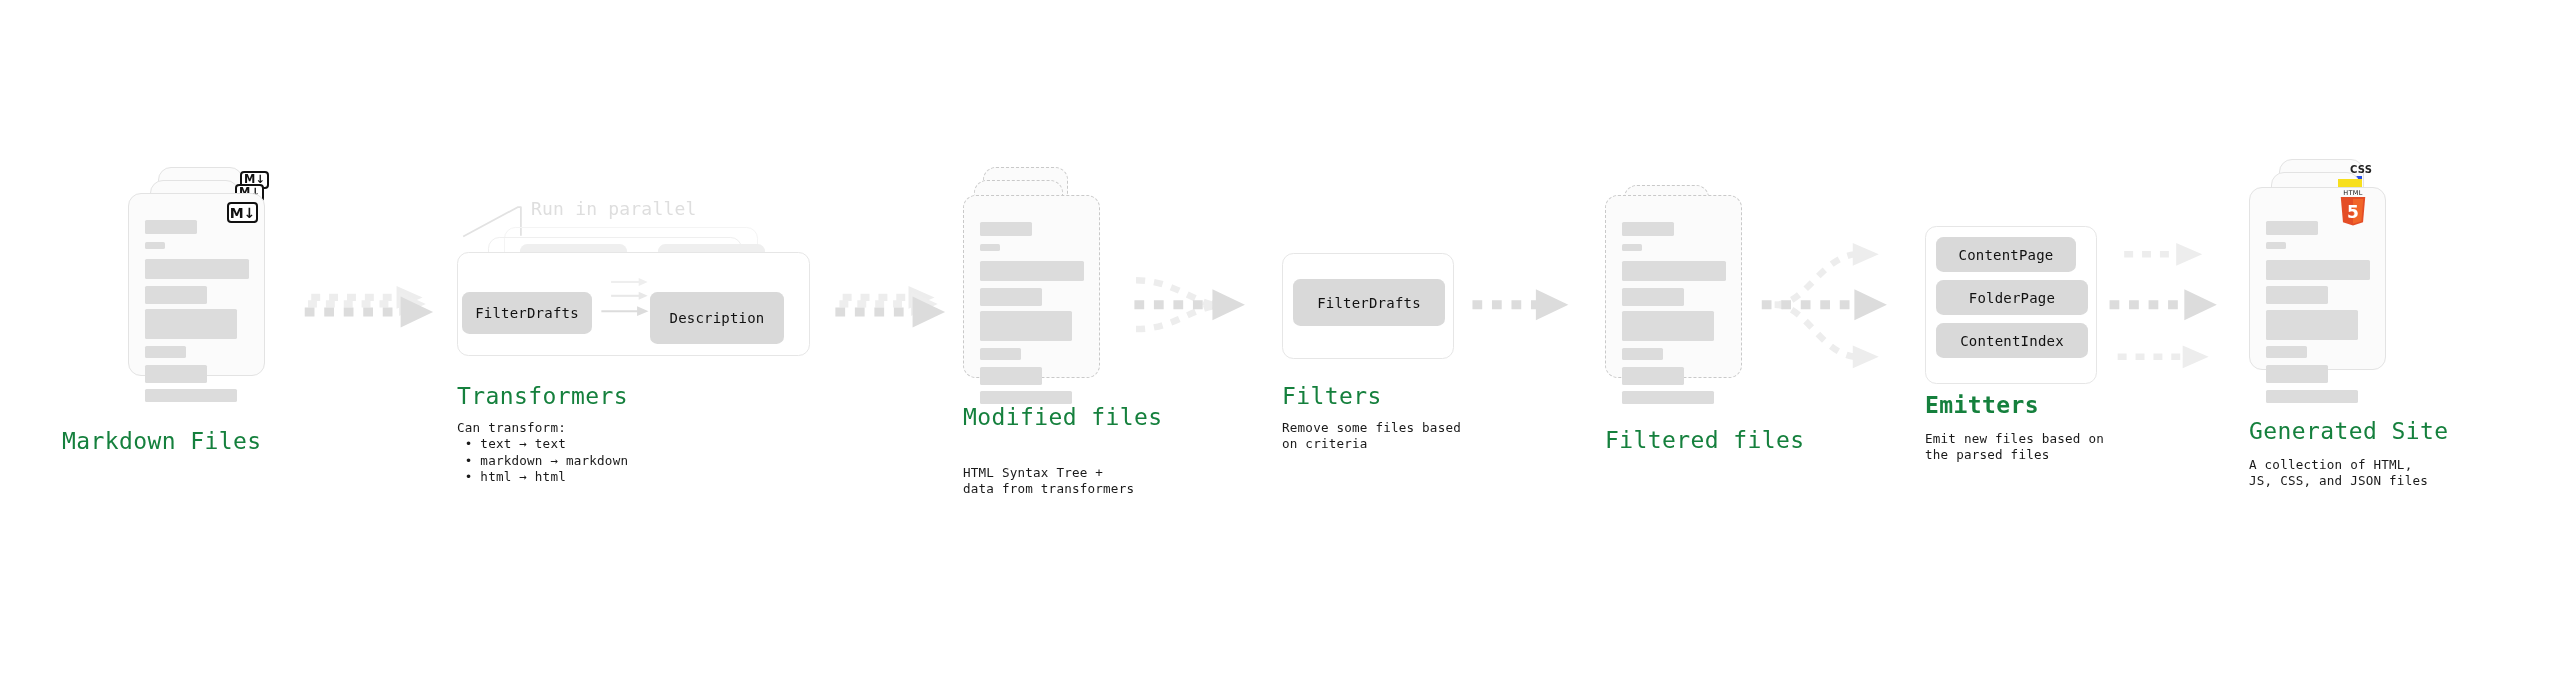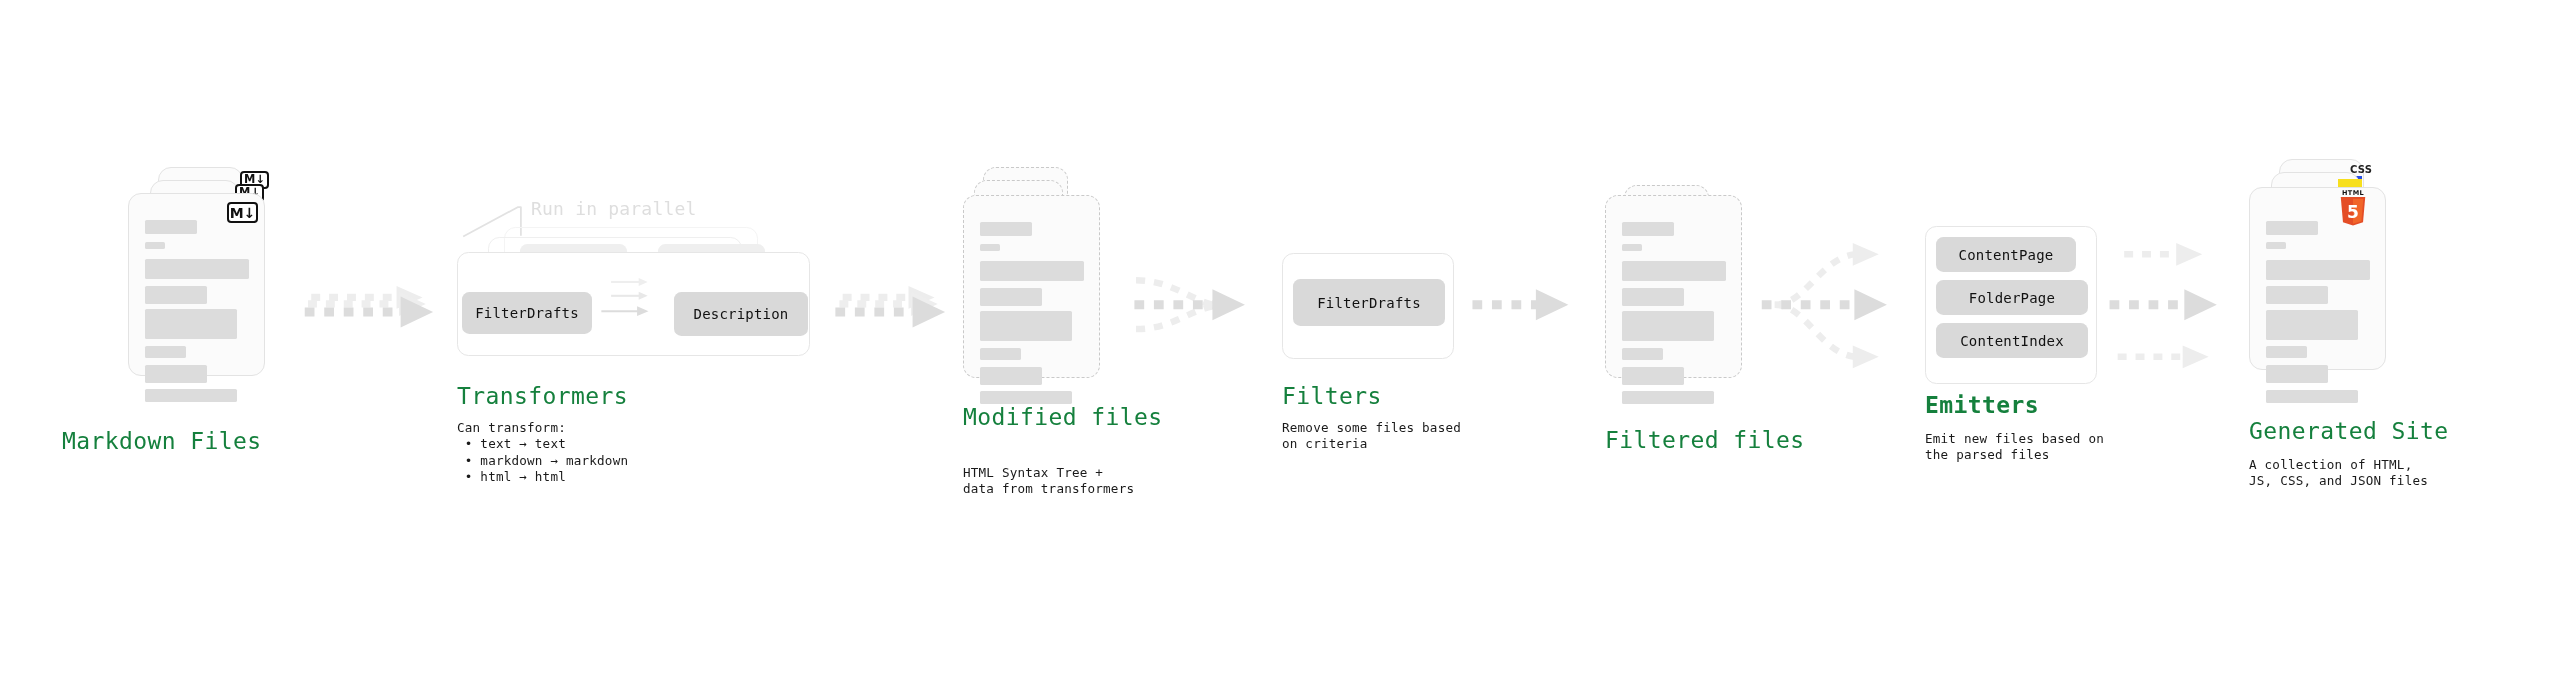--- a/index.html
+++ b/index.html
@@ -20,21 +20,21 @@
   .lines{position:absolute;left:0;top:0;right:0;bottom:0;}
   .ln{position:absolute;background:#dcdcdc;border-radius:1.6px;}
 
   
   .mdbadge{position:absolute;box-sizing:border-box;background:#ffffff;border:2.4px solid #111;
     border-radius:4.1px;display:flex;align-items:center;justify-content:center;
     font-family:"DejaVu Sans","Liberation Sans",sans-serif;font-weight:bold;color:#111;line-height:1;}
 
   
   .h5wrap{position:absolute;display:flex;flex-direction:column;align-items:center;}
-  .h5word{font-family:"DejaVu Sans","Liberation Sans",sans-serif;font-weight:bold;color:#111;letter-spacing:0.4px;}
+  .h5word{font-family:"DejaVu Sans","Liberation Sans",sans-serif;font-weight:normal;color:#111;letter-spacing:0.4px;}
   .jsbadge{position:absolute;background:#f7df1e;}
   .cssbadge{position:absolute;display:flex;flex-direction:column;align-items:center;}
   .csswordrow{font-family:"DejaVu Sans","Liberation Sans",sans-serif;font-weight:bold;color:#222;letter-spacing:0.2px;line-height:1;}
   .cssbar{background:#264de4;}
 
   
   .title{position:absolute;white-space:nowrap;font-size:23px;letter-spacing:0.4px;color:#15803d;}
   .sub{position:absolute;font-size:12.6px;line-height:16.3px;color:#1a1a1a;white-space:pre;letter-spacing:0.2px;}
 
   
@@ -111,21 +111,21 @@
     <svg width="2576" height="681" viewBox="0 0 3170 838">
       <line x1="752" y1="347" x2="788" y2="347" stroke="#eeeeee" stroke-width="2.6"></line>
       <polygon points="786,342 797,347 786,352" fill="#eeeeee"></polygon>
       <line x1="752" y1="364" x2="788" y2="364" stroke="#e8e8e8" stroke-width="2.6"></line>
       <polygon points="786,359 797,364 786,369" fill="#e8e8e8"></polygon>
       <line x1="740" y1="383" x2="786" y2="383" stroke="#dcdcdc" stroke-width="2.6"></line>
       <polygon points="784,377 798,383 784,389" fill="#dcdcdc"></polygon>
     </svg>
 
     <div class="chip" style="left:462px;top:292px;width:130px;height:42px;">FilterDrafts</div>
-    <div class="chip" style="left:650px;top:292px;width:134px;height:44px;margin-left:24px;">Description</div>
+    <div class="chip" style="left:650px;top:292px;width:134px;height:52px;">Description</div>
 
     <div class="title" style="left:457px;top:383px;">Transformers</div>
     <div class="sub" style="left:457px;top:420px;">Can transform:
  • text → text
  • markdown → markdown
  • html → html</div>
   </div>
 
   <svg width="2576" height="681" viewBox="0 0 3170 838">
     <line x1="1037" y1="366" x2="1120" y2="366" stroke="#ededed" stroke-width="9" stroke-dasharray="11 11"></line>

